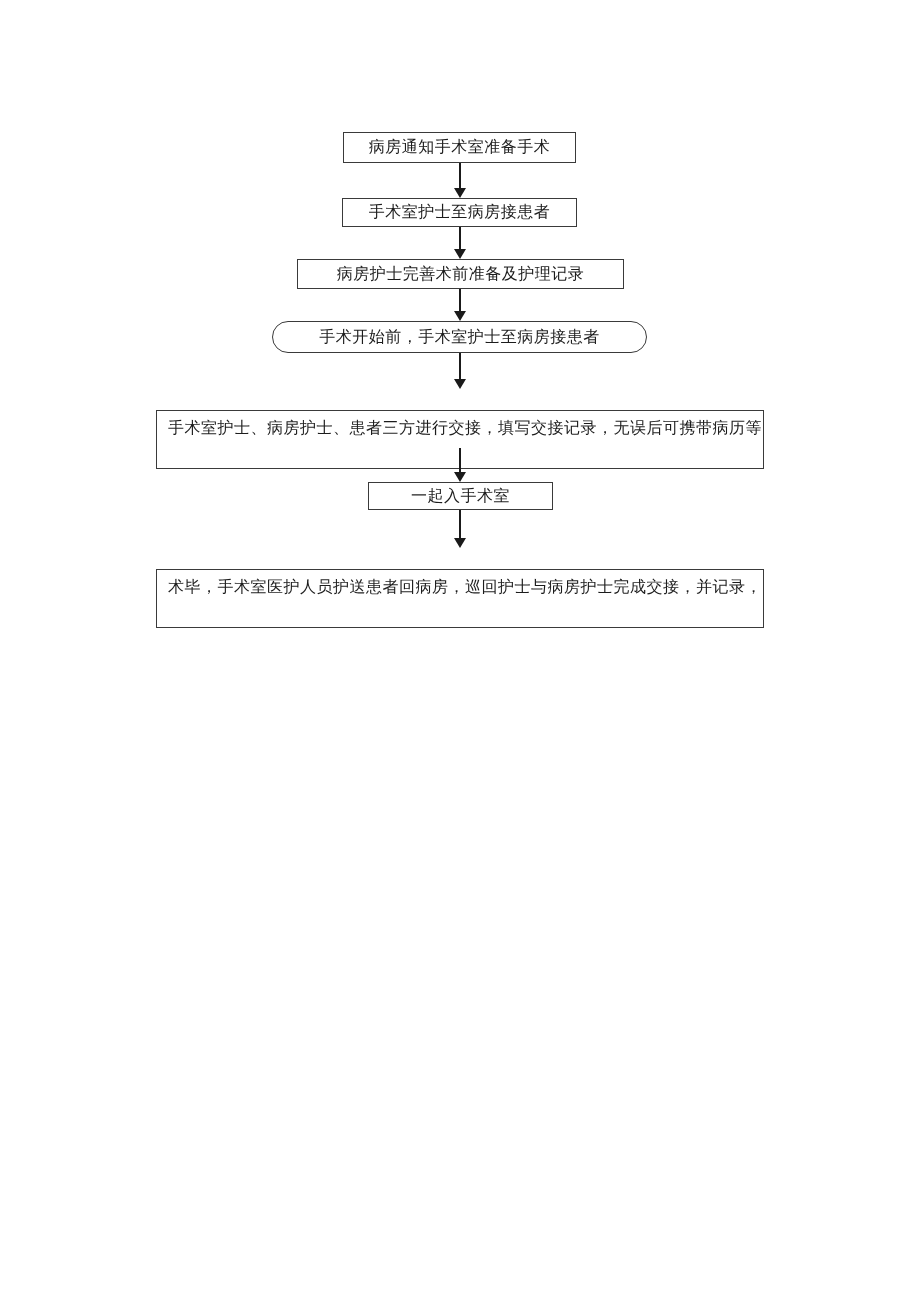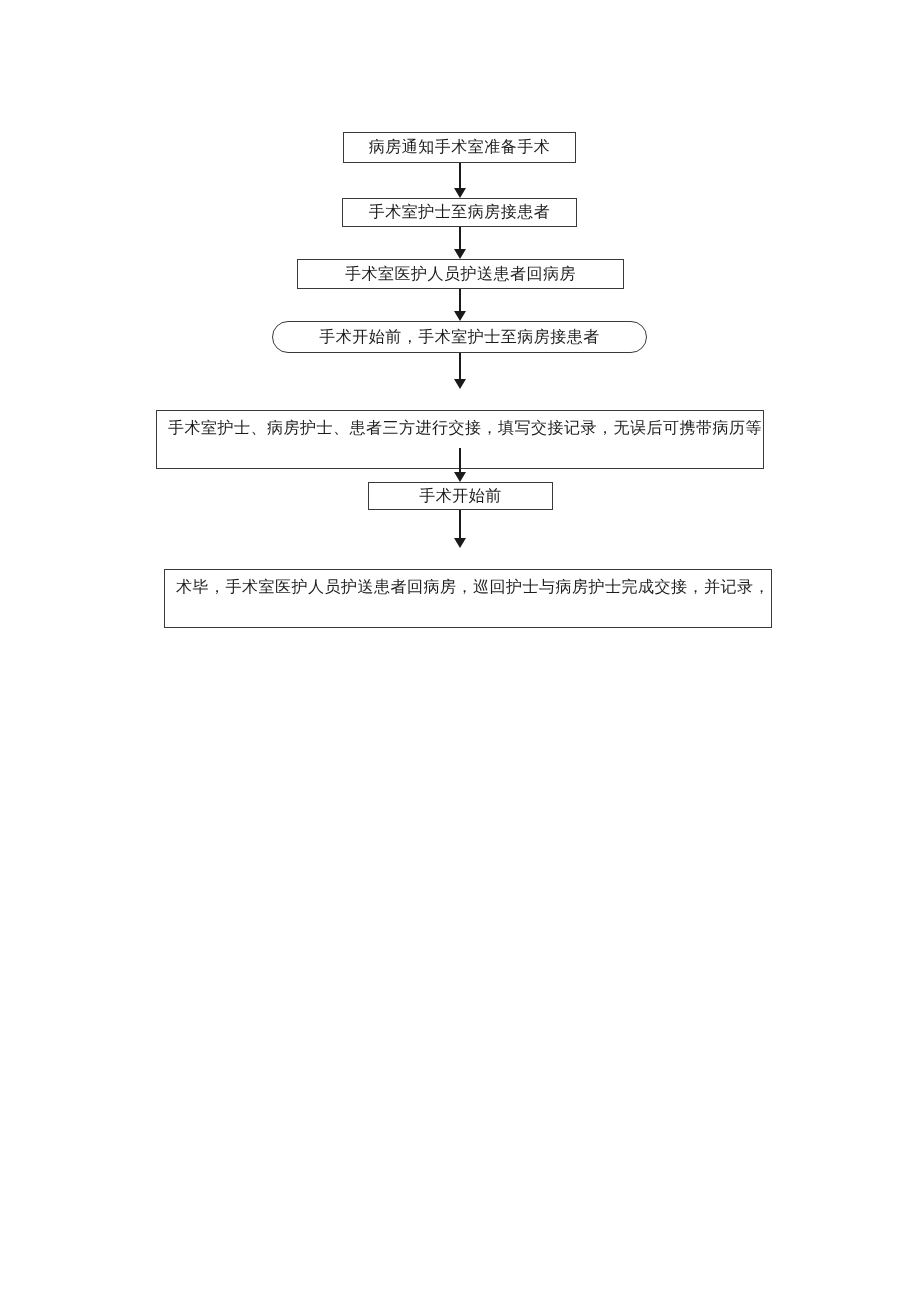--- a/index.html
+++ b/index.html
@@ -91,21 +91,21 @@
   <div class="node centered" style="left:342px; top:198px; width:235px; height:29px;">
     <span class="line">手术室护士至病房接患者</span>
   </div>
 
   <div class="arrow" style="left:454px; top:227px; height:32px;">
     <div class="shaft"></div>
     <div class="head"></div>
   </div>
 
   <div class="node centered" style="left:297px; top:259px; width:327px; height:30px;">
-    <span class="line">手术室医护人员护送患者回病房</span>
+    <span class="line">病房护士完善术前准备及护理记录</span>
   </div>
 
   <div class="arrow" style="left:454px; top:289px; height:32px;">
     <div class="shaft"></div>
     <div class="head"></div>
   </div>
 
   <div class="node centered" style="left:272px; top:321px; width:375px; height:32px;border-radius:16px;">
     <span class="line">手术开始前，手术室护士至病房接患者</span>
   </div>
@@ -118,25 +118,25 @@
   <div class="node multiline" style="left:156px; top:389px; width:608px; height:59px;">
     <span class="line">手术室护士、病房护士、患者三方进行交接，填写交接记录，无误后可携带病历等</span>
   </div>
 
   <div class="arrow" style="left:454px; top:448px; height:34px;">
     <div class="shaft"></div>
     <div class="head"></div>
   </div>
 
   <div class="node centered" style="left:368px; top:482px; width:185px; height:28px;">
-    <span class="line">手术开始前</span>
+    <span class="line">一起入手术室</span>
   </div>
 
   <div class="arrow" style="left:454px; top:510px; height:38px;">
     <div class="shaft"></div>
     <div class="head"></div>
   </div>
 
-  <div class="node multiline" style="left:164px; top:548px; width:608px; height:59px;">
+  <div class="node multiline" style="left:156px; top:548px; width:608px; height:59px;">
     <span class="line">术毕，手术室医护人员护送患者回病房，巡回护士与病房护士完成交接，并记录，</span>
   </div>
 
 </div>
 
 </body></html>

